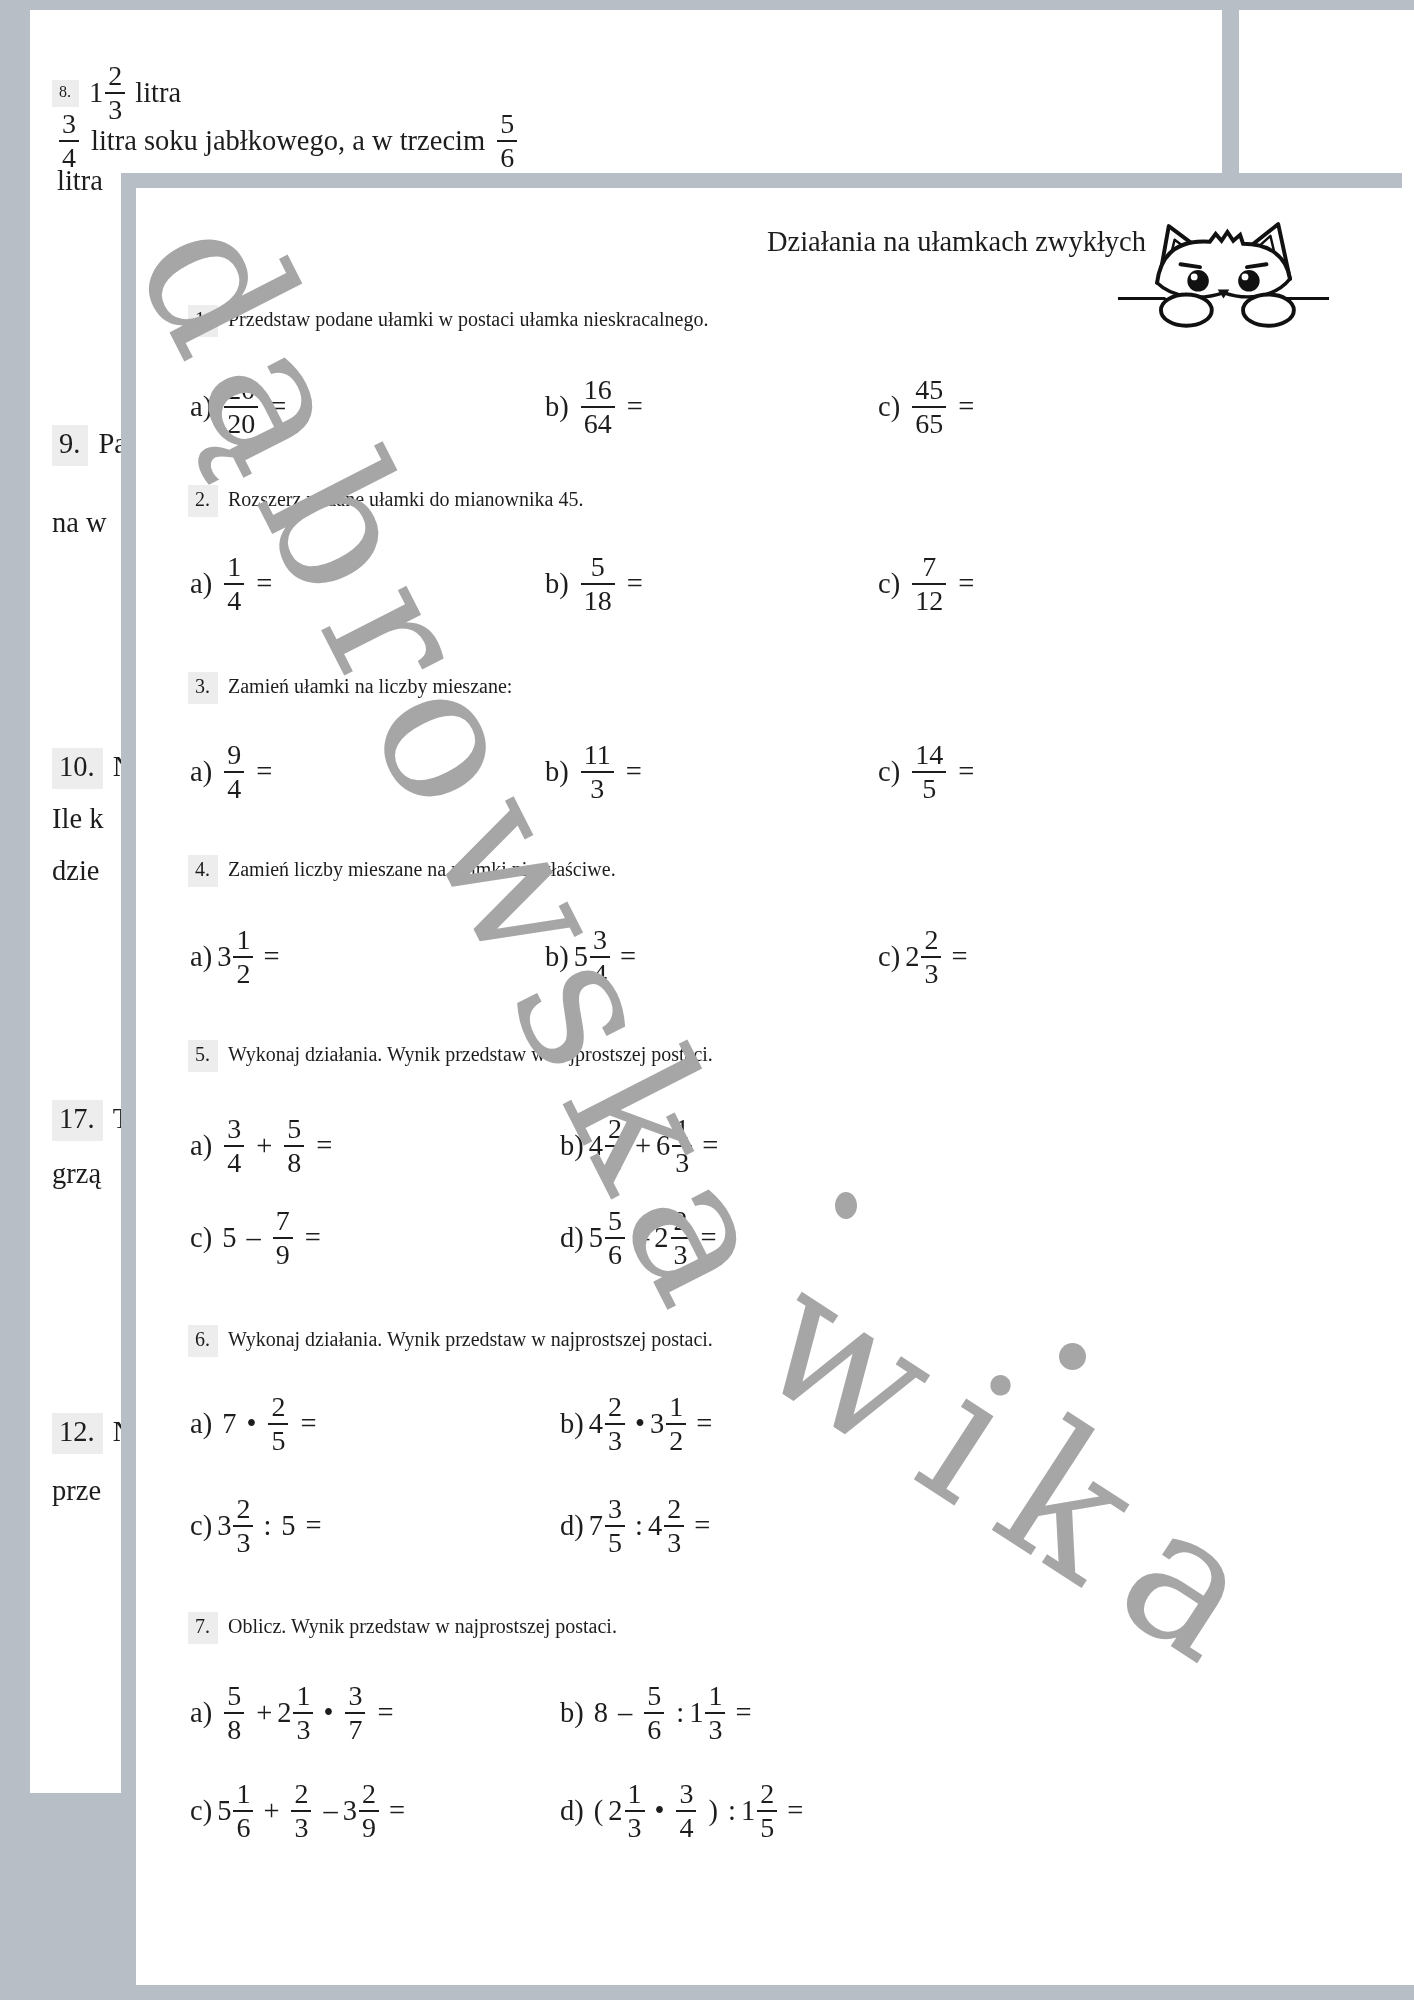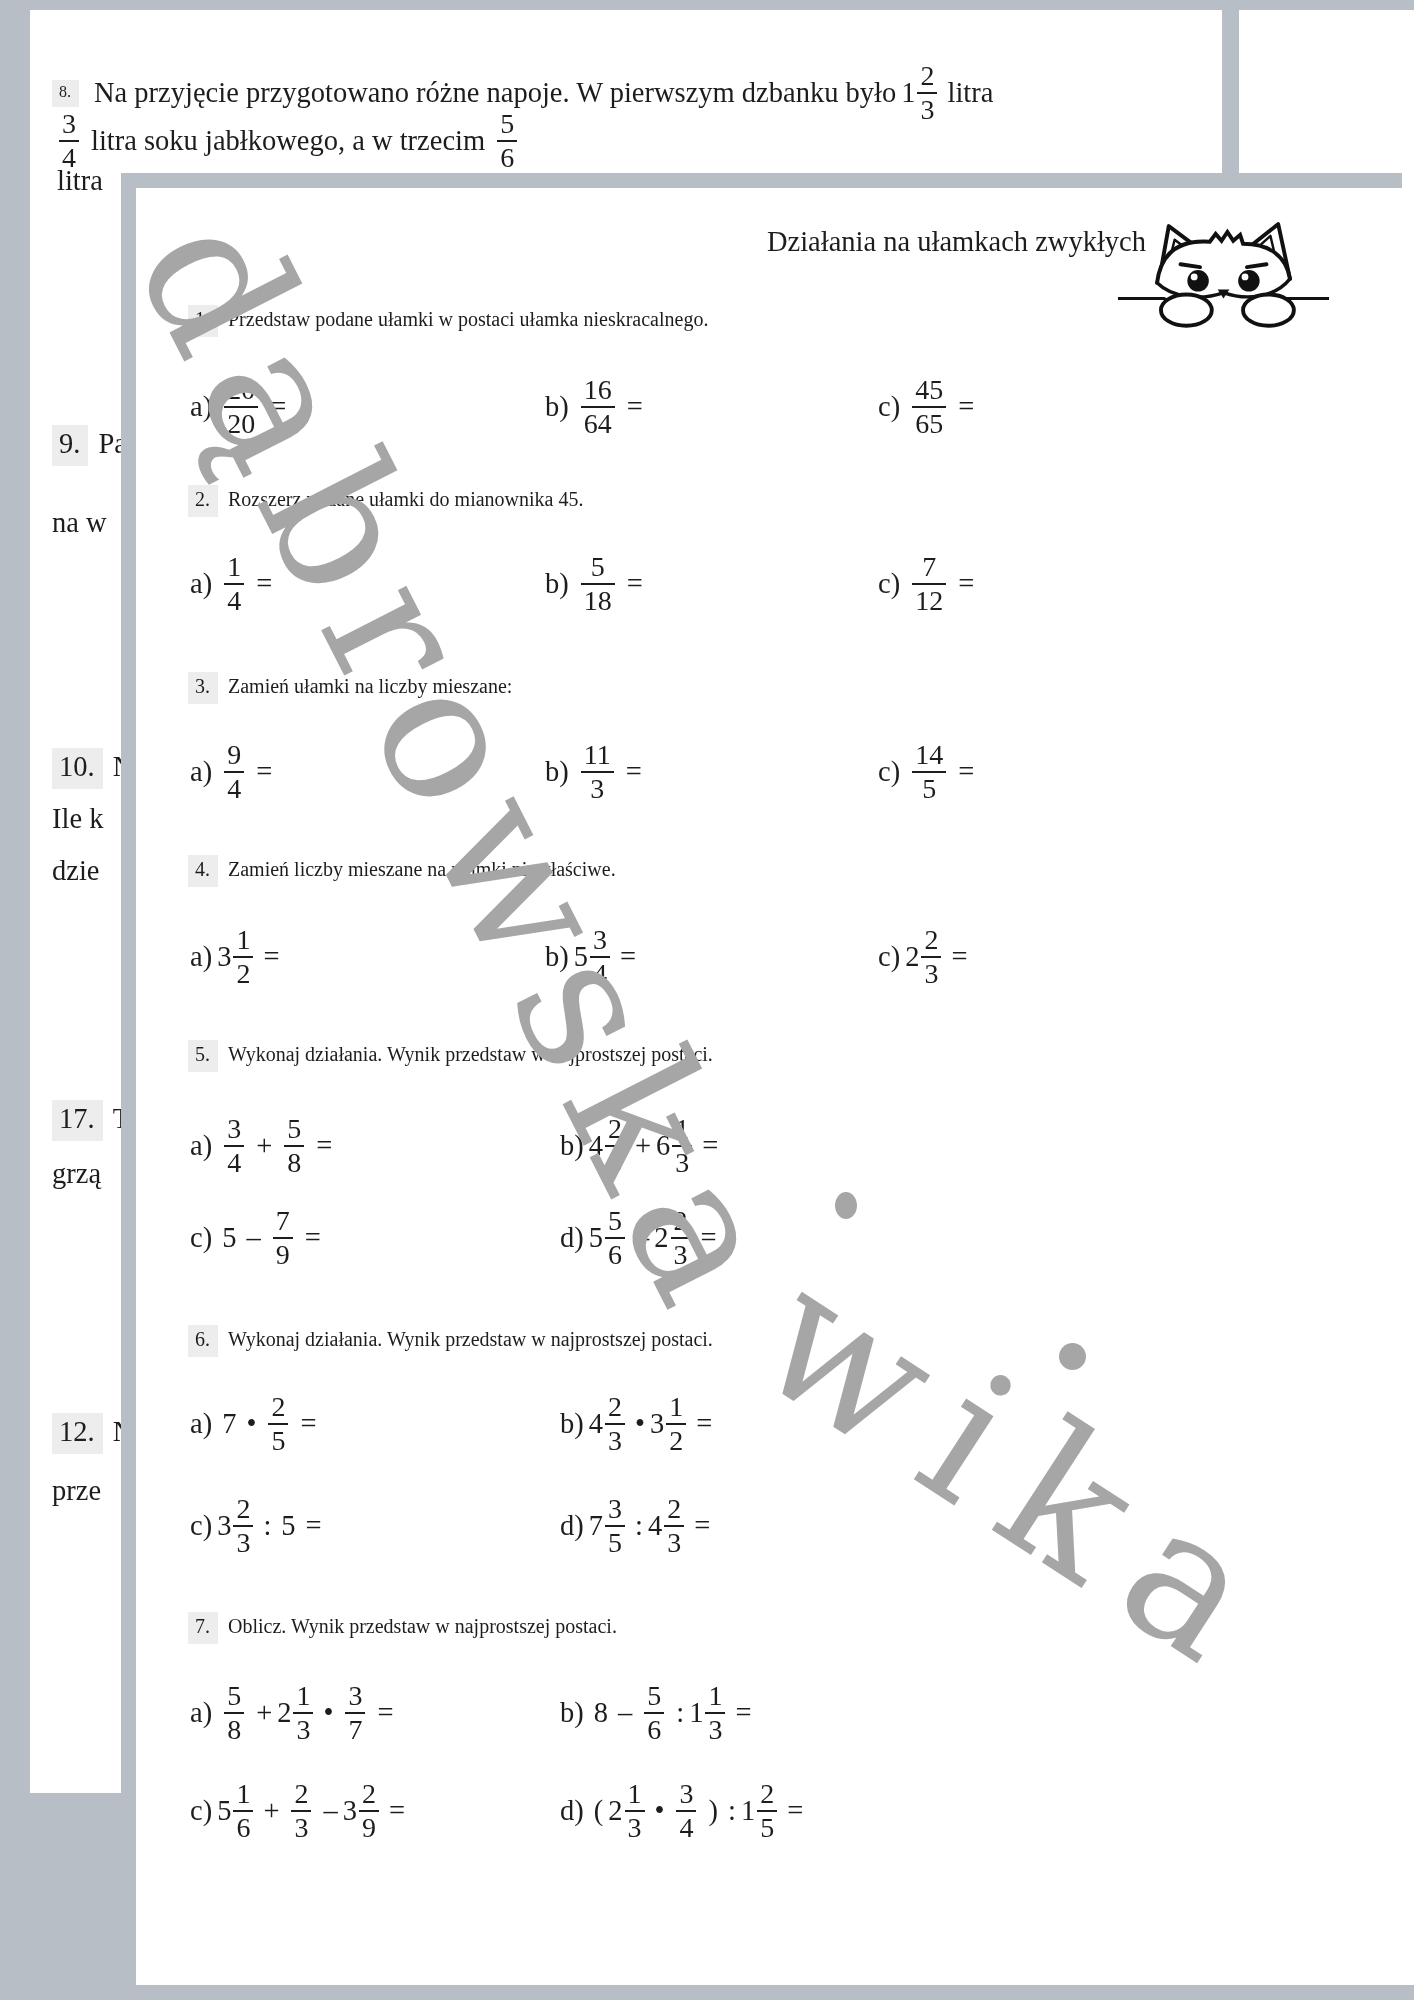--- a/index.html
+++ b/index.html
@@ -49,21 +49,20 @@
   .dotB{left:1059px;top:1343px;width:27px;height:27px;}
 </style>
 </head>
 <body>
 
 <div class="canvas">
 
   <div class="page back">
     <div class="p8line p8l1">
         <span class="qnum">8.</span>
-        <span class="txt">Na przyjęcie przygotowano różne napoje. W pierwszym dzbanku było</span>
         <span class="mix">
           <span class="whole">1</span>
           <span class="frac">
             <span class="fn">2</span>
             <span class="fbar"></span>
             <span class="fd">3</span>
           </span>
         </span>
         <span class="txt">litra</span>
       </div>

